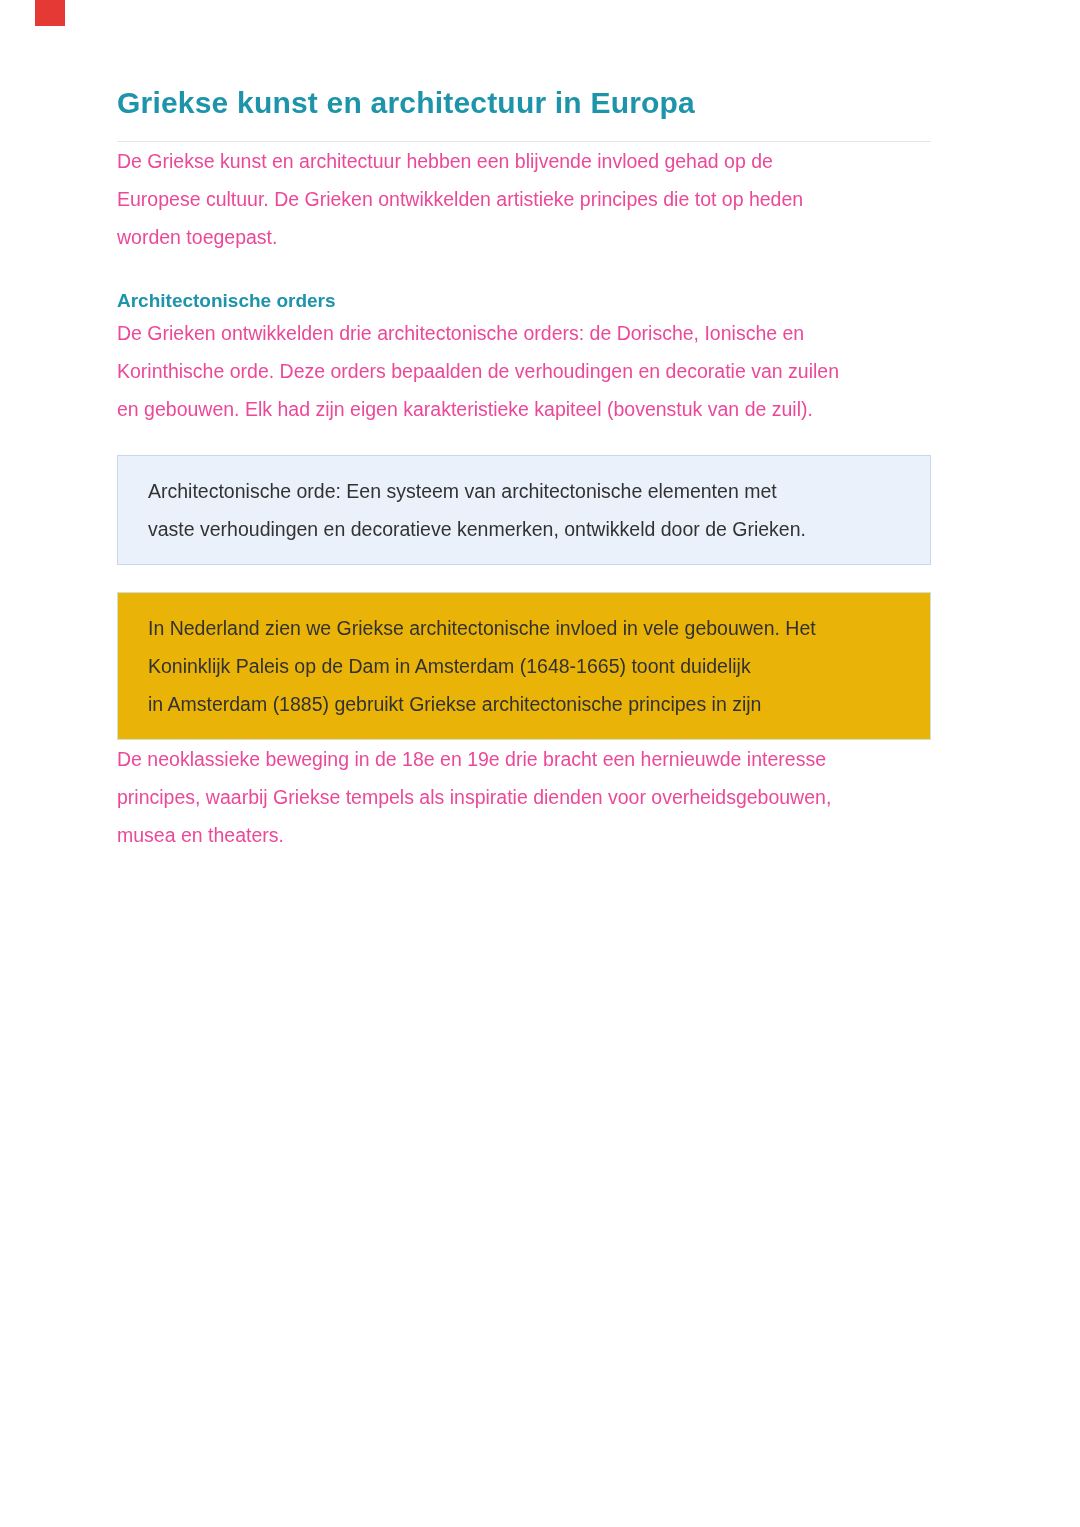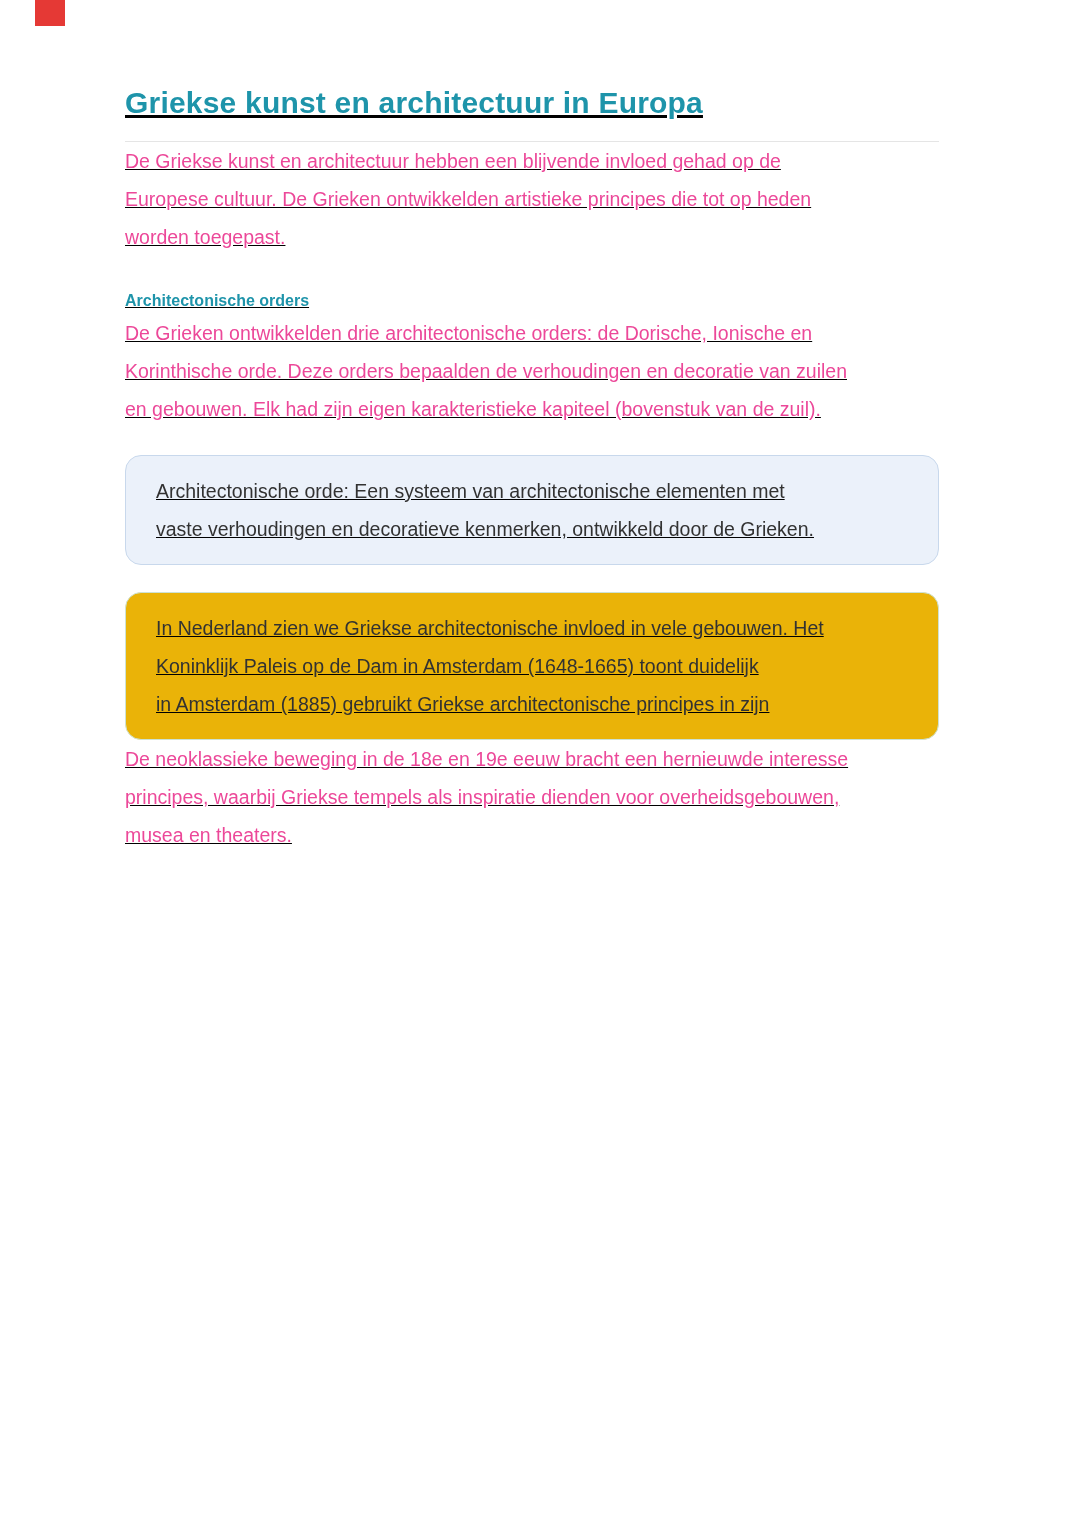--- a/index.html
+++ b/index.html
@@ -17,24 +17,23 @@
   .bookmark {
     position: absolute;
     left: 35px;
     top: 0;
     width: 30px;
     height: 26px;
     background: #e53935;
   }
   .content {
     position: absolute;
-    left: 125px;
+    left: 117px;
     top: 0;
     width: 814px;
-    text-decoration: underline;
   }
   h1.title {
     margin: 86px 0 0 0;
     font-size: 30px;
     line-height: 34px;
     font-weight: 700;
     color: #1e94aa;
     letter-spacing: 0.2px;
   }
   hr.divider {
@@ -50,29 +49,29 @@
     color: #ec4899;
     font-weight: 400;
   }
   .ln {
     display: block;
     white-space: nowrap;
   }
   .intro        { margin-top: 27px; }
   h2.subheading {
     margin: 32px 0 0 0;
-    font-size: 16px;
+    font-size: 19px;
     line-height: 26px;
     font-weight: 700;
     color: #1e94aa;
   }
   .p-orders     { margin-top: 27px; }
   .callout {
     margin-top: 27px;
-    border-radius: 16px;
+    border-radius: 0;
     border: 1px solid;
     padding: 16px 30px;
     font-size: 19.5px;
     line-height: 38px;
     color: #323232;
   }
   .callout.blue {
     background: #ebf1fa;
     border-color: #c8d8ec;
   }
@@ -114,18 +113,18 @@
   </div>
 
 
   <div class="callout green">
     <span class="ln">In Nederland zien we Griekse architectonische invloed in vele gebouwen. Het</span>
     <span class="ln">Koninklijk Paleis op de Dam in Amsterdam (1648-1665) toont duidelijk</span>
     <span class="ln">in Amsterdam (1885) gebruikt Griekse architectonische principes in zijn</span>
   </div>
 
   <p class="body p-neo">
-    <span class="ln">De neoklassieke beweging in de 18e en 19e eeuw bracht een hernieuwde interesse</span>
+    <span class="ln">De neoklassieke beweging in de 18e en 19e drie bracht een hernieuwde interesse</span>
     <span class="ln">principes, waarbij Griekse tempels als inspiratie dienden voor overheidsgebouwen,</span>
     <span class="ln">musea en theaters.</span>
   </p>
 
 </main>
 
 </body></html>

